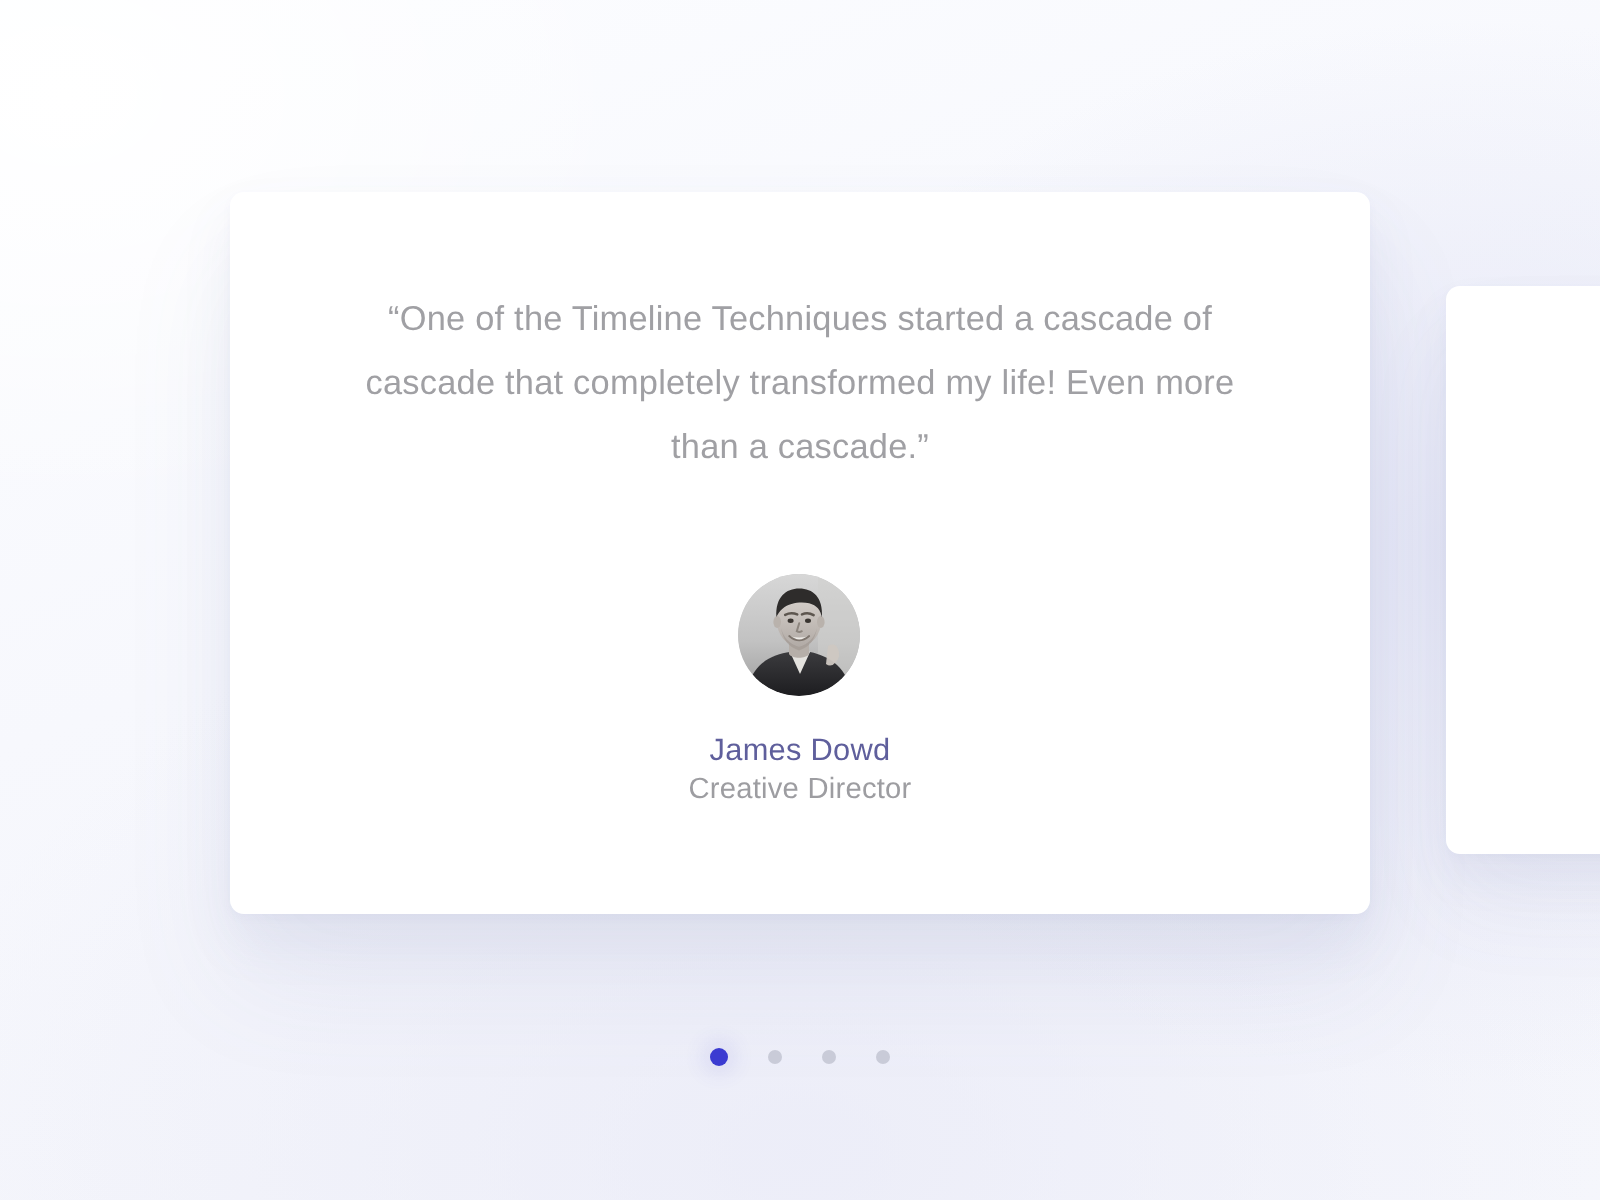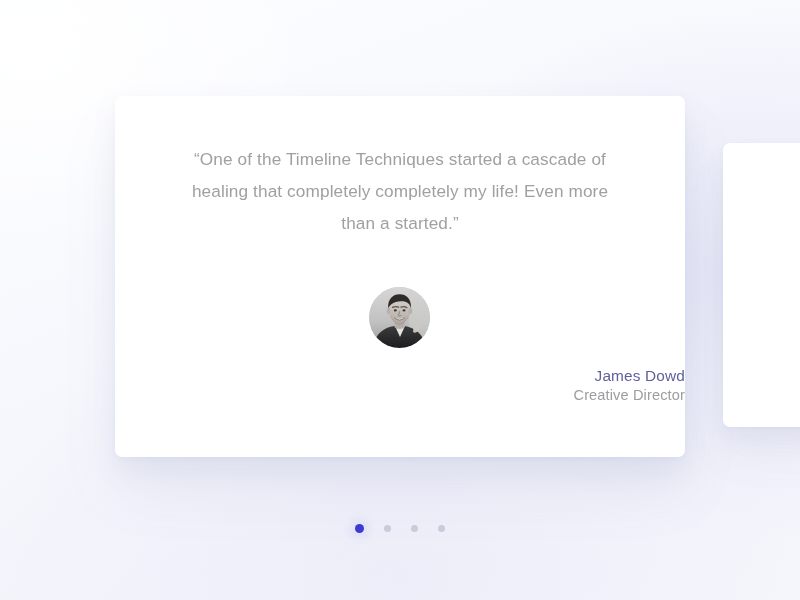--- a/index.html
+++ b/index.html
@@ -106,21 +106,21 @@
     width: 61px;
     height: 61px;
   }
 
   
   #person {
     position: absolute;
     left: 115px;
     top: 366px;
     width: 570px;
-    text-align: right;
+    text-align: center;
   }
   #person-name {
     font-size: 15.4px;
     line-height: 20px;
     color: #5f5f9c;
     letter-spacing: 0.15px;
   }
   #person-role {
     margin-top: 0;
     font-size: 14.6px;
@@ -156,22 +156,22 @@
 </style>
 </head>
 <body>
 
 <div id="stage">
 
   <div class="card" id="card-main">
 
     <blockquote class="quote">
       <span class="qline">“One of the Timeline Techniques started a cascade of</span>
-      <span class="qline">healing that completely completely my life! Even more</span>
-      <span class="qline">than a started.”</span>
+      <span class="qline">cascade that completely transformed my life! Even more</span>
+      <span class="qline">than a cascade.”</span>
     </blockquote>
 
   </div>
 
   <div id="avatar">
     <svg viewBox="0 0 61 61" xmlns="http://www.w3.org/2000/svg" aria-hidden="true">
       <defs>
         <clipPath id="circleClip">
             <circle cx="30.5" cy="30.5" r="30.5"></circle>
           </clipPath>

